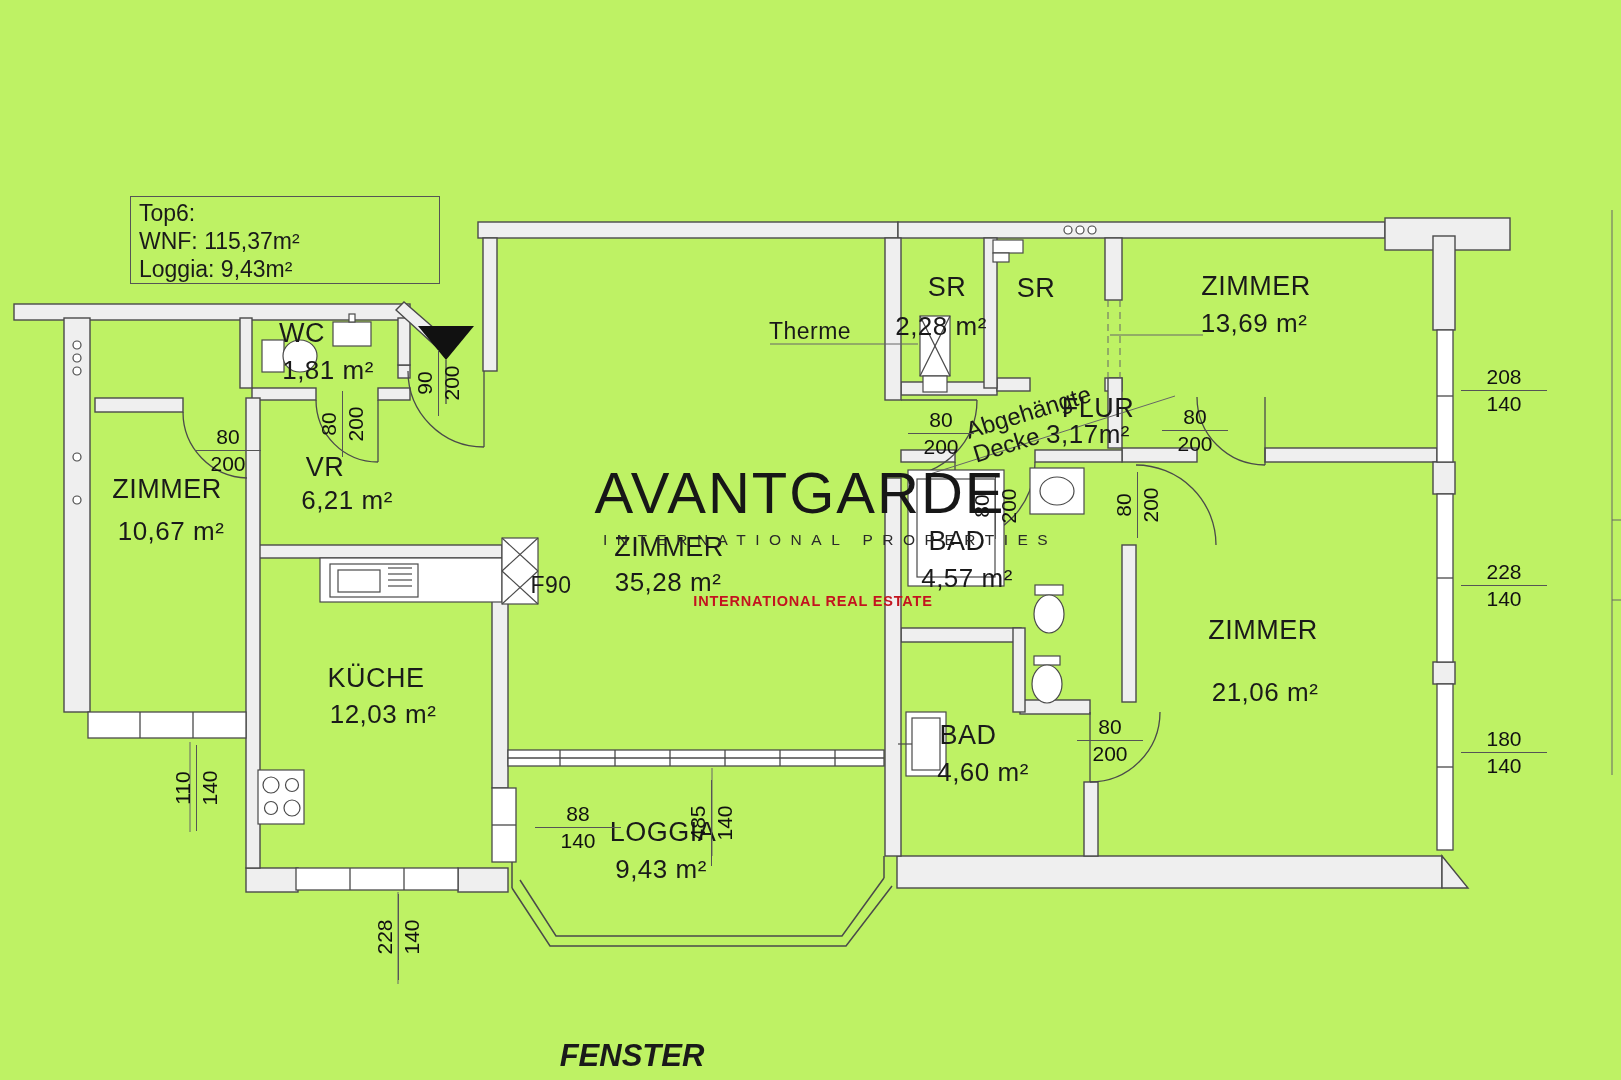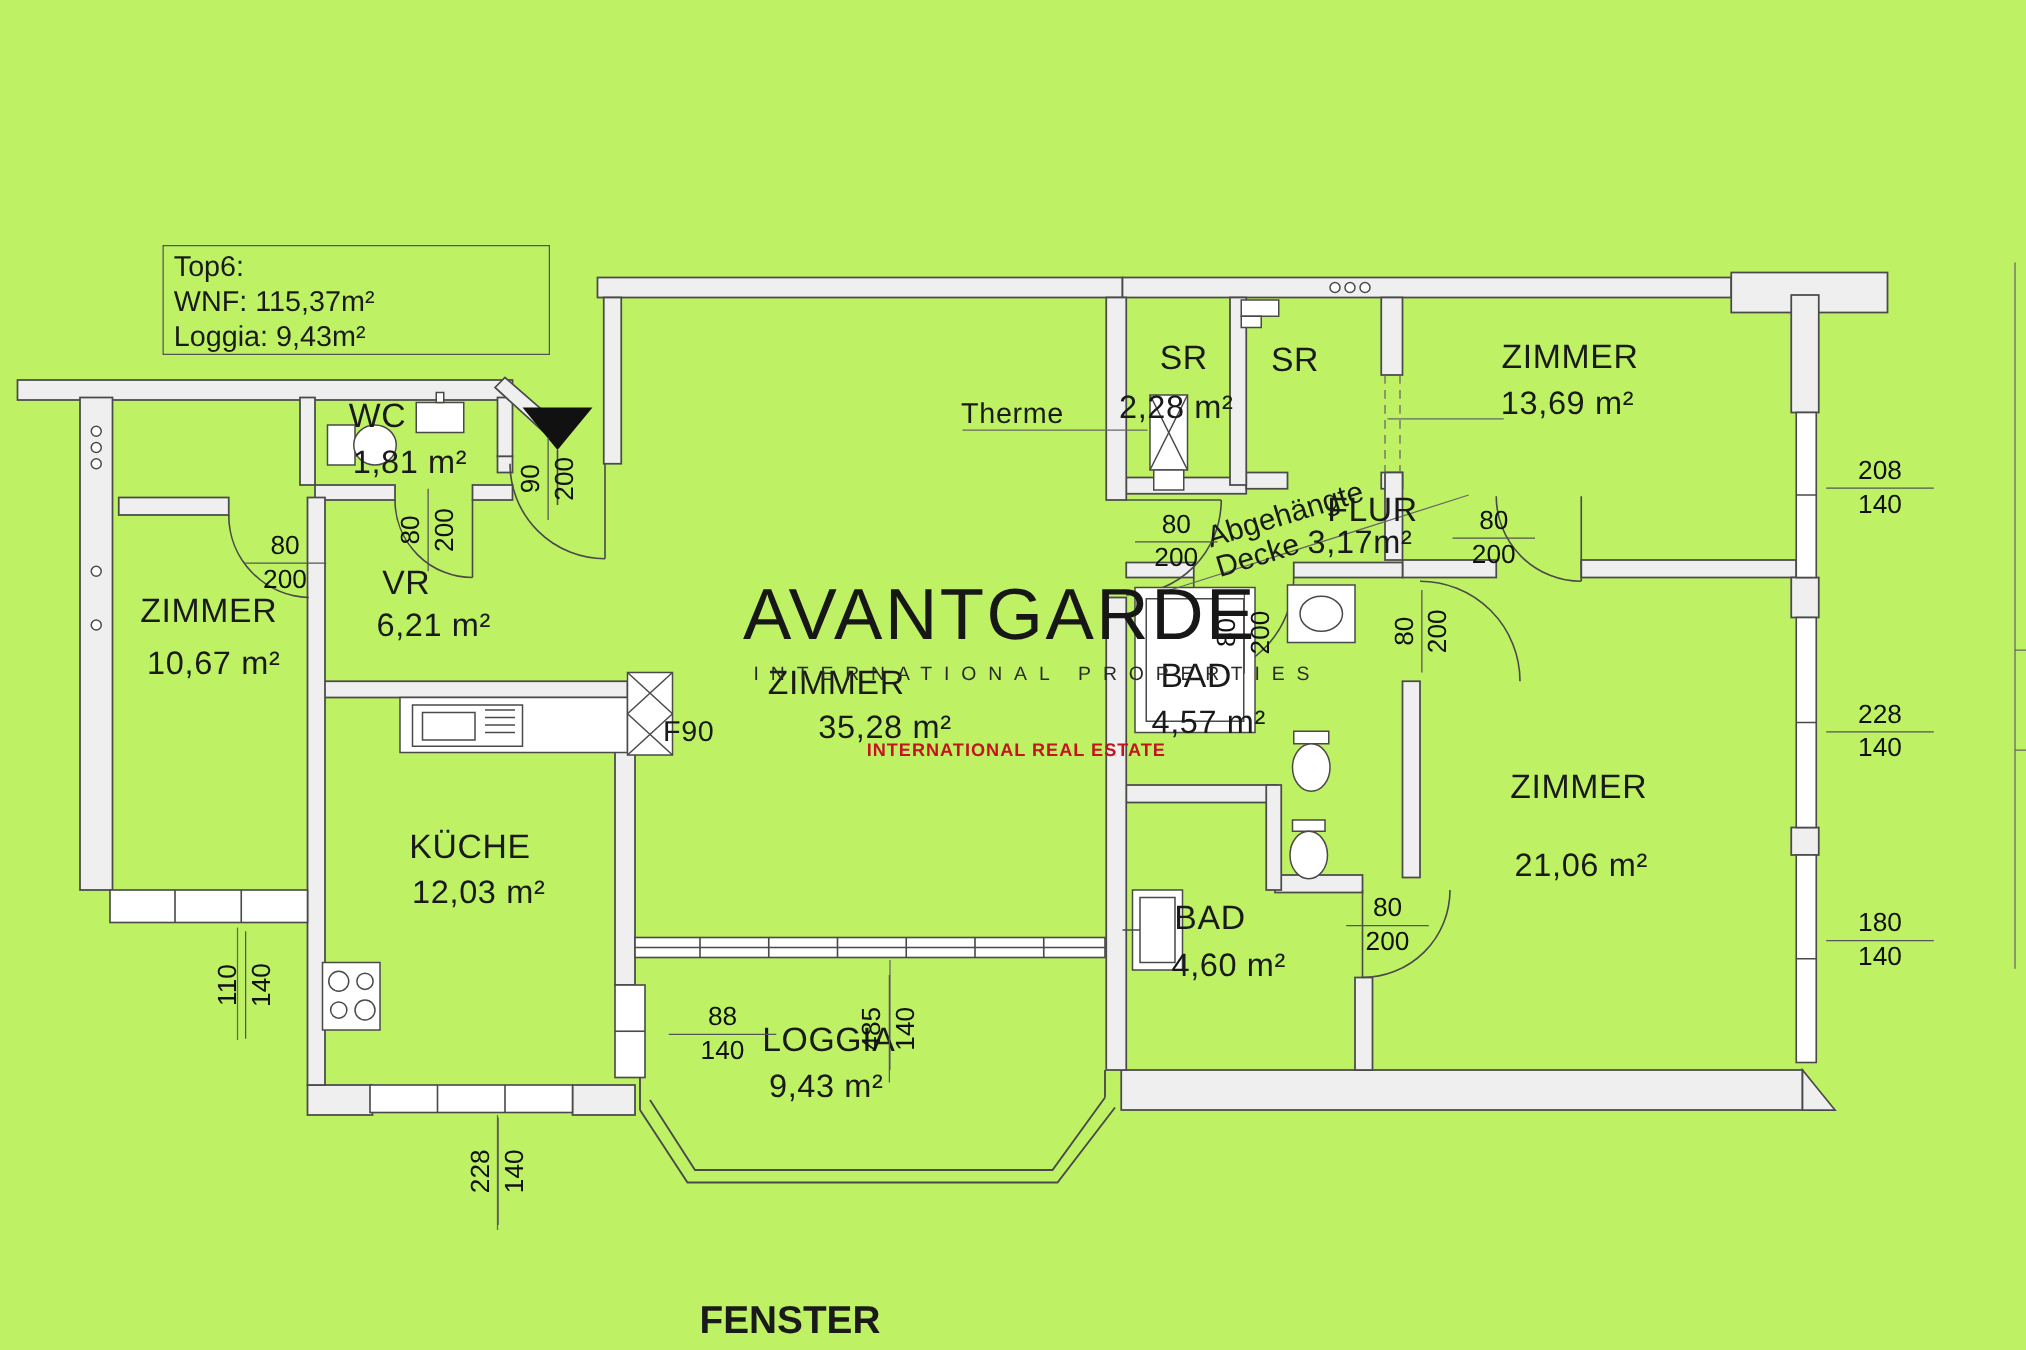--- a/index.html
+++ b/index.html
@@ -217,21 +217,21 @@
   <div class="lbl" style="left:167px;top:489px;">ZIMMER</div>
   <div class="lbl area" style="left:171px;top:531px;text-align:right;">10,67 m²</div>
 
   <div class="lbl" style="left:325px;top:467px;">VR</div>
   <div class="lbl area" style="left:347px;top:500px;">6,21 m²</div>
 
   <div class="lbl" style="left:376px;top:678px;">KÜCHE</div>
   <div class="lbl area" style="left:383px;top:714px;">12,03 m²</div>
 
   <div class="lbl" style="left:669px;top:547px;">ZIMMER</div>
-  <div class="lbl area" style="left:668px;top:582px;margin-left:40px;">35,28 m²</div>
+  <div class="lbl area" style="left:668px;top:582px;">35,28 m²</div>
 
   <div class="lbl" style="left:663px;top:832px;">LOGGIA</div>
   <div class="lbl area" style="left:661px;top:869px;">9,43 m²</div>
 
   <div class="lbl" style="left:947px;top:287px;">SR</div>
   <div class="lbl area" style="left:941px;top:326px;">2,28 m²</div>
 
   <div class="lbl" style="left:1036px;top:288px;">SR</div>
 
   <div class="lbl" style="left:1256px;top:286px;">ZIMMER</div>
@@ -248,21 +248,21 @@
 
   <div class="lbl" style="left:968px;top:735px;">BAD</div>
   <div class="lbl area" style="left:983px;top:772px;">4,60 m²</div>
 
   <div class="lbl small" style="left:810px;top:331px;">Therme</div>
   <div class="diag" style="left:1032px;top:424px;">
     <div>Abgehängte</div>
     <div>Decke</div>
   </div>
   <div class="lbl small" style="left:529px;top:585px;padding-left:44px;">F90</div>
-  <div class="fenster" style="left:632px;top:1056px;">FENSTER</div>
+  <div class="fenster" style="left:632px;top:1056px;font-style:italic;">FENSTER</div>
 
   <div class="dim w64" style="left:228px;top:450px;">
     <div>80</div>
       <div class="bar"></div>
     <div>200</div>
   </div>
   <div class="dim w64 rot" style="left:342px;top:424px;">
     <div>80</div>
       <div class="bar"></div>
     <div>200</div>

